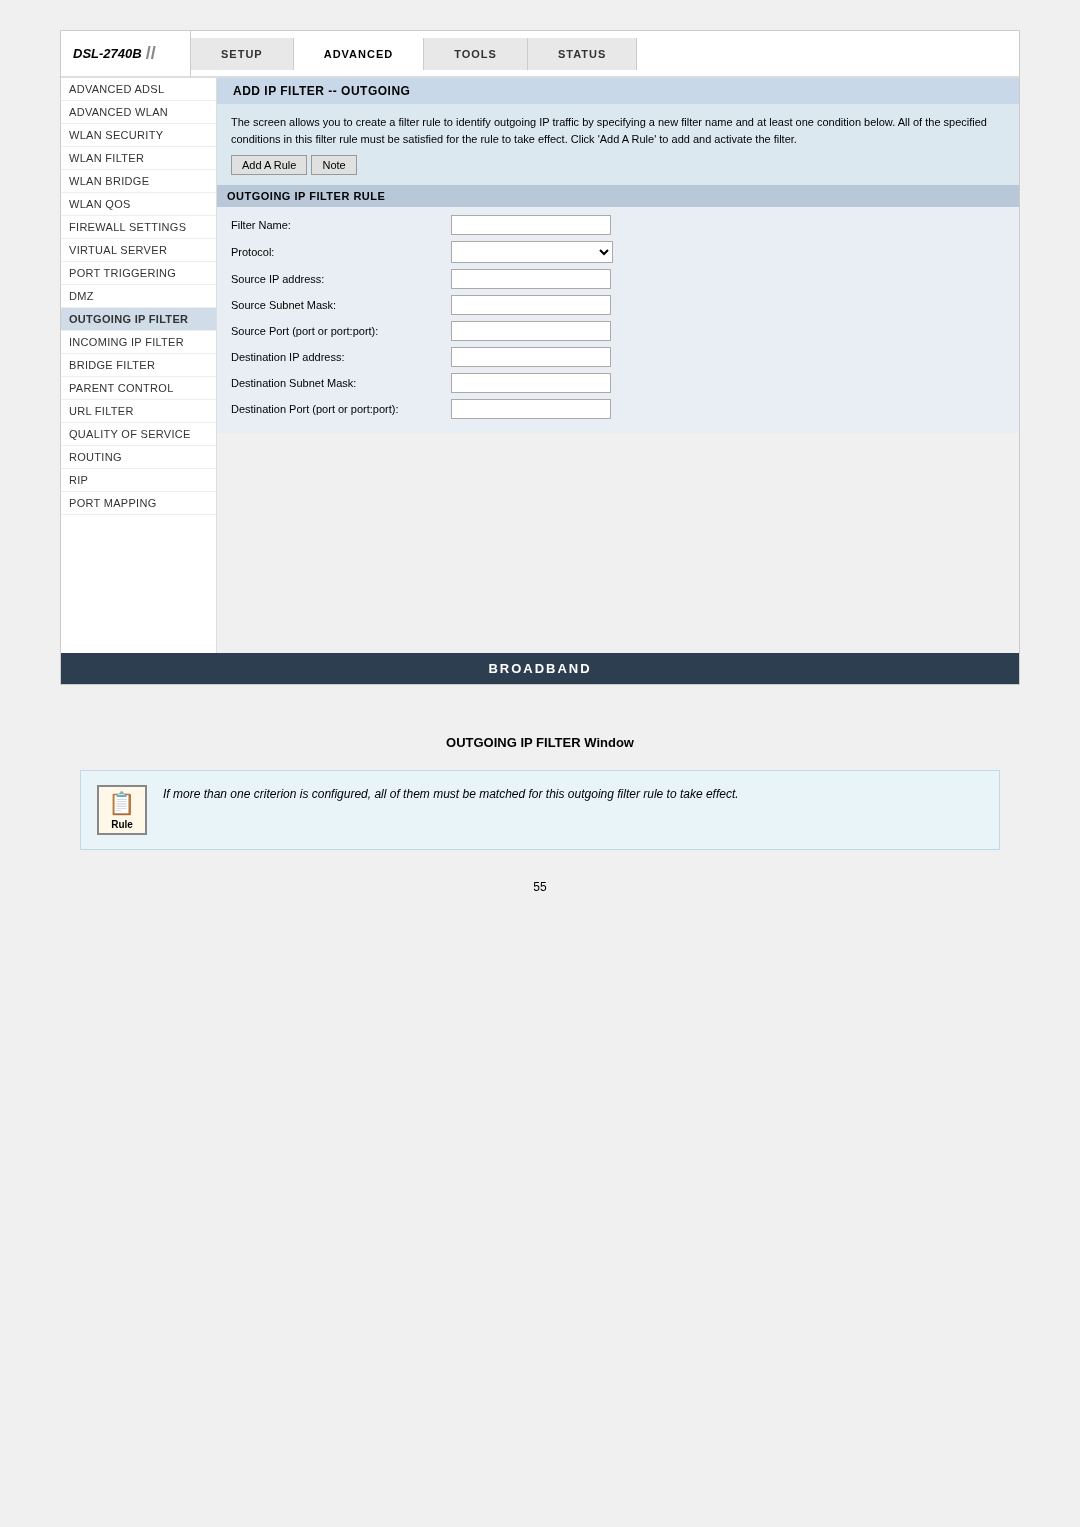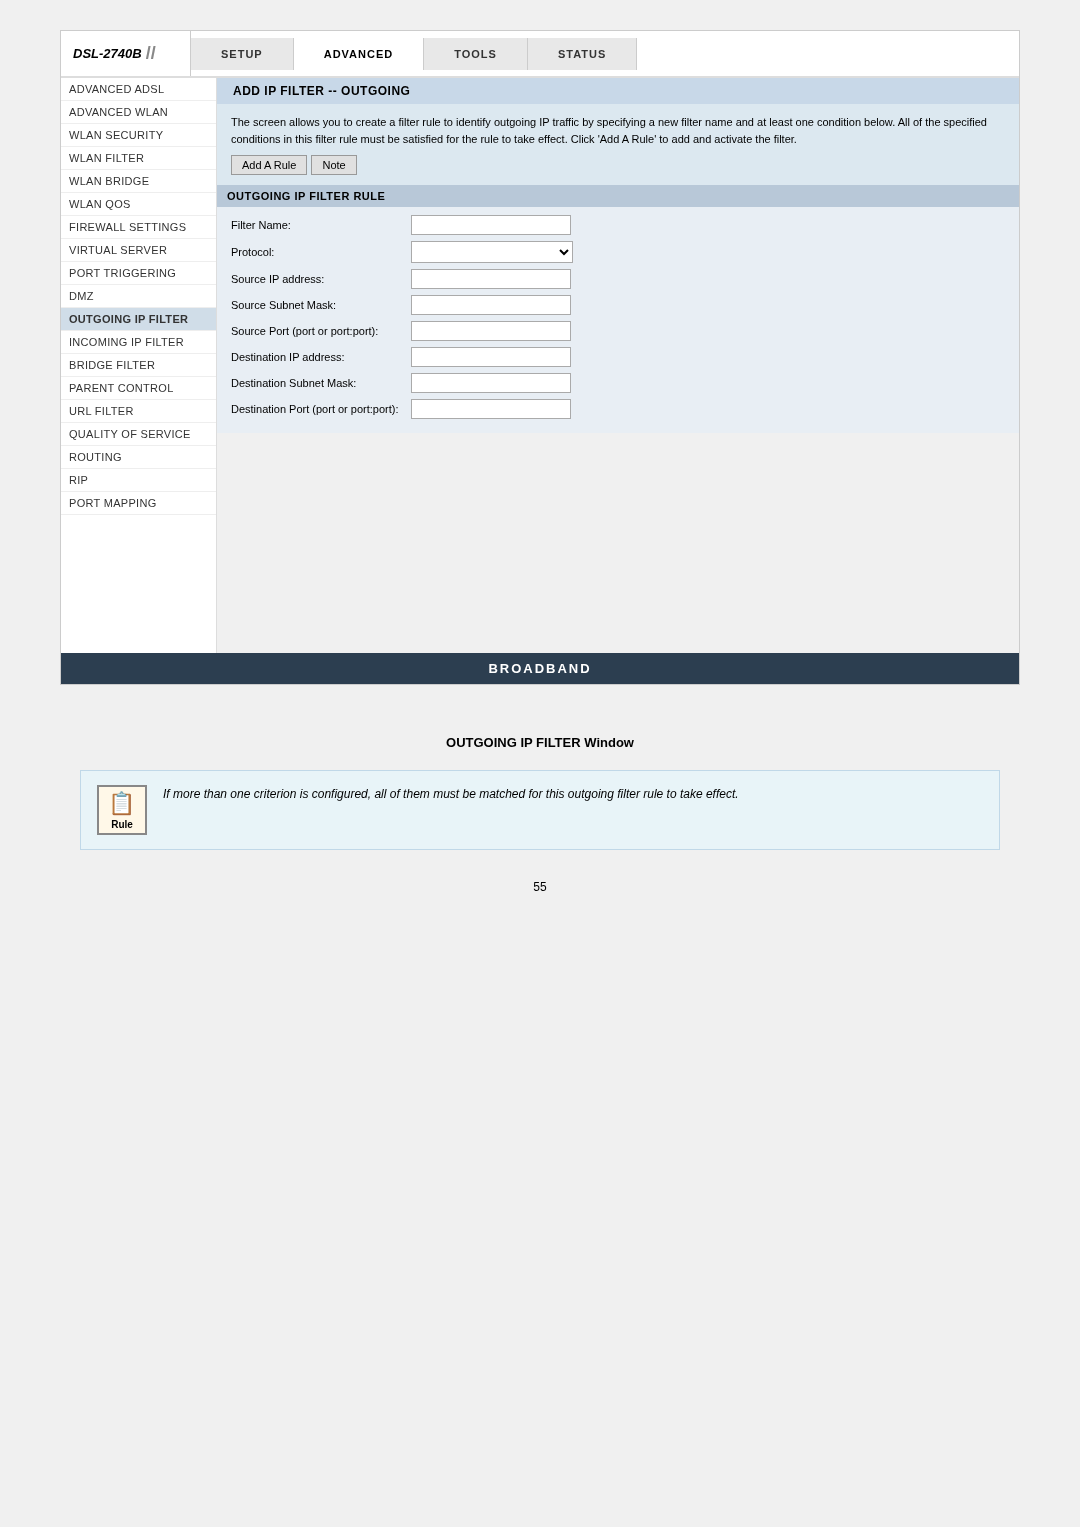--- a/index.html
+++ b/index.html
@@ -121,21 +121,21 @@
     .form-area {
       background: #e8eef4;
       padding: 8px 14px;
     }
     .form-row {
       display: flex;
       align-items: center;
       margin-bottom: 6px;
     }
     .form-label {
-      width: 180px;
+      width: 220px;
       font-size: 11px;
       color: #000;
     }
     .form-input {
       width: 160px;
       height: 20px;
       border: 1px solid #aaa;
       background: #fff;
       font-size: 11px;
       padding: 1px 3px;

